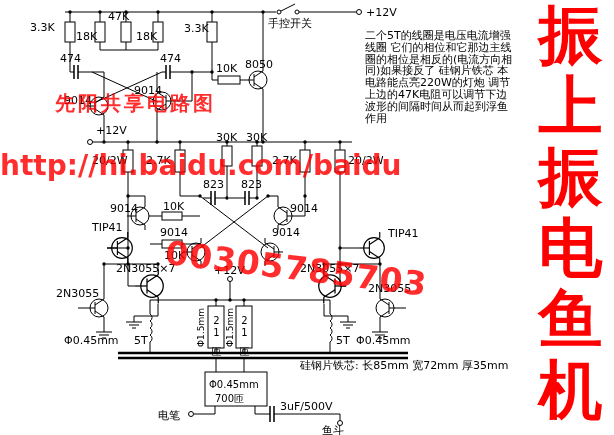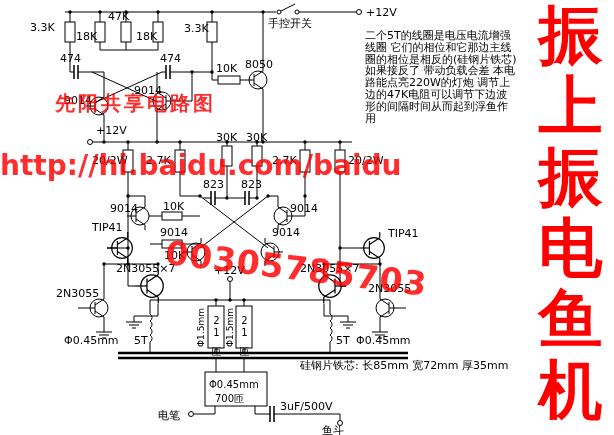--- a/index.html
+++ b/index.html
@@ -232,21 +232,21 @@
       <text x="209" y="388" font-size="10">Φ0.45mm</text>
       <text x="215" y="402" font-size="10">700匝</text>
     </g>
   </svg>
 
   <div class="vlabel vturns" style="left:208px;top:308px;">21匝</div>
   <div class="vlabel vturns" style="left:236px;top:308px;">21匝</div>
   <div class="vlabel vwire" style="left:196px;top:347px;">Φ1.5mm</div>
   <div class="vlabel vwire" style="left:225px;top:347px;">Φ1.5mm</div>
 
-  <div class="annotation">二个5T的线圈是电压电流增强线圈 它们的相位和它那边主线圈的相位是相反的(硅钢片铁芯)如果接反了 带动负载会差 本电路能点亮220W的灯炮 调节上边的47K电阻可以调节下边波形的间隔时间从而起到浮鱼作用</div>
+  <div class="annotation">二个5T的线圈是电压电流增强线圈 它们的相位和它那边主线圈的相位是相反的(电流方向相同)如果接反了 硅钢片铁芯 本电路能点亮220W的灯炮 调节上边的47K电阻可以调节下边波形的间隔时间从而起到浮鱼作用</div>
 
   <div id="wm1" class="wm">先阳共享电路图</div>
   <div id="wm2" class="wm">http://hi.baidu.com/baidu</div>
   <div id="wm3" class="wm">00305785703</div>
 
   <div class="title-strip">
     <div class="title-char">振</div>
     <div class="title-char">上</div>
     <div class="title-char">振</div>
     <div class="title-char">电</div>

